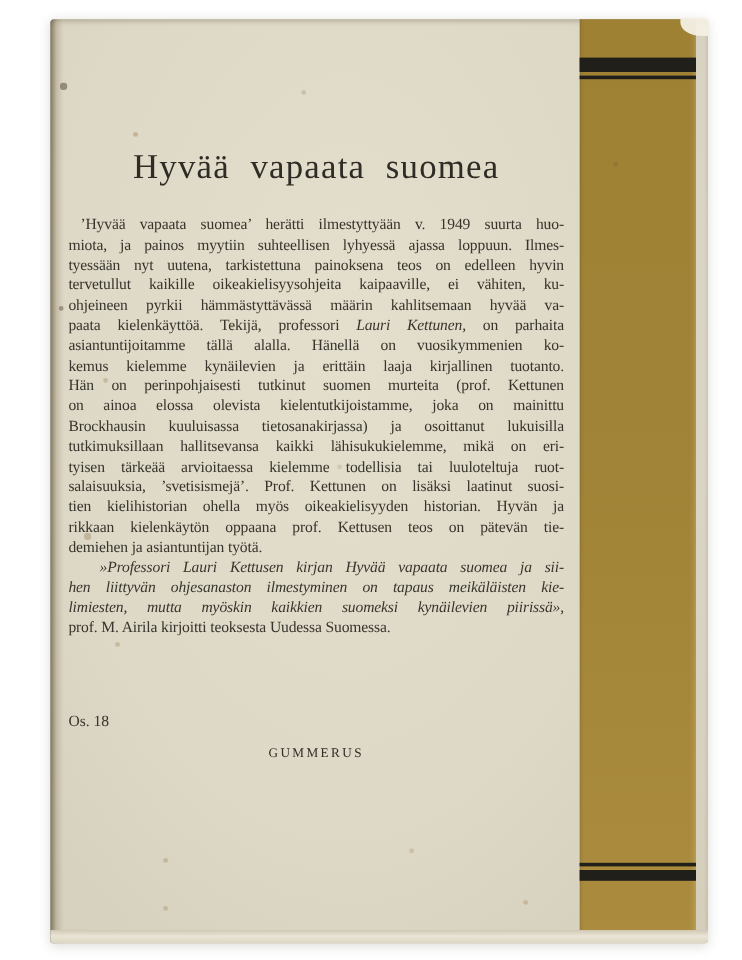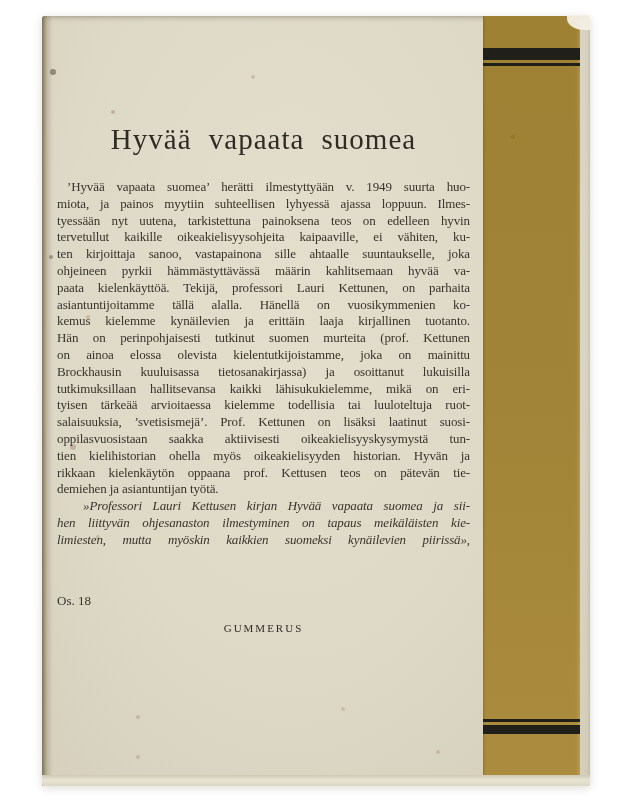--- a/index.html
+++ b/index.html
@@ -62,21 +62,21 @@
     letter-spacing:-0.12px;
   }
   .line{
     text-align:justify;text-align-last:justify;
     white-space:nowrap;height:16.8px;
   }
   .line.first{text-indent:10px;}
   .line.para-end{text-align-last:left;}
   .line.italic{font-style:italic;}
   .line.q-first{text-indent:26px;}
-  .em-inline{}
+  .em-inline{font-style:italic;}
   .edition-code{
     position:absolute;left:15px;top:577px;width:413px;
     text-align:left;padding-right:16px;box-sizing:border-box;
     font-size:13px;color:#37342b;
   }
   .publisher{
     position:absolute;left:15px;top:606px;width:413px;
     text-align:center;font-size:11px;letter-spacing:2px;color:#2f2d26;
   }
 </style>
@@ -96,35 +96,34 @@
   <div class="bottom-edge"></div>
   <div class="speck"></div>
 
   <div class="book-title">Hyvää vapaata suomea</div>
 
   <div class="textcol">
     <div class="line first">’Hyvää vapaata suomea’ herätti ilmestyttyään v. 1949 suurta huo-</div>
     <div class="line">miota, ja painos myytiin suhteellisen lyhyessä ajassa loppuun. Ilmes-</div>
     <div class="line">tyessään nyt uutena, tarkistettuna painoksena teos on edelleen hyvin</div>
     <div class="line">tervetullut kaikille oikeakielisyysohjeita kaipaaville, ei vähiten, ku-</div>
-    <div class="line">ten kirjoittaja sanoo, vastapainona sille ahtaalle suuntaukselle, joka</div>
     <div class="line">ohjeineen pyrkii hämmästyttävässä määrin kahlitsemaan hyvää va-</div>
     <div class="line"><span>paata kielenkäyttöä. Tekijä, professori </span><span class="em-inline">Lauri Kettunen,</span><span> on parhaita</span></div>
     <div class="line">asiantuntijoitamme tällä alalla. Hänellä on vuosikymmenien ko-</div>
     <div class="line">kemus kielemme kynäilevien ja erittäin laaja kirjallinen tuotanto.</div>
     <div class="line">Hän on perinpohjaisesti tutkinut suomen murteita (prof. Kettunen</div>
     <div class="line">on ainoa elossa olevista kielentutkijoistamme, joka on mainittu</div>
     <div class="line">Brockhausin kuuluisassa tietosanakirjassa) ja osoittanut lukuisilla</div>
     <div class="line">tutkimuksillaan hallitsevansa kaikki lähisukukielemme, mikä on eri-</div>
     <div class="line">tyisen tärkeää arvioitaessa kielemme todellisia tai luuloteltuja ruot-</div>
     <div class="line">salaisuuksia, ’svetisismejä’. Prof. Kettunen on lisäksi laatinut suosi-</div>
-    <div class="line">oppilasvuosistaan saakka aktiivisesti oikeakielisyyskysymystä tun-</div>
     <div class="line">tien kielihistorian ohella myös oikeakielisyyden historian. Hyvän ja</div>
     <div class="line">rikkaan kielenkäytön oppaana prof. Kettusen teos on pätevän tie-</div>
     <div class="line para-end">demiehen ja asiantuntijan työtä.</div>
     <div class="line italic q-first">»Professori Lauri Kettusen kirjan Hyvää vapaata suomea ja sii-</div>
     <div class="line italic">hen liittyvän ohjesanaston ilmestyminen on tapaus meikäläisten kie-</div>
     <div class="line italic">limiesten, mutta myöskin kaikkien suomeksi kynäilevien piirissä»,</div>
+    <div class="line para-end">prof. M. Airila kirjoitti teoksesta Uudessa Suomessa.</div>
   </div>
 
   <div class="edition-code">Os. 18</div>
   <div class="publisher">GUMMERUS</div>
 </div>
 
 </body></html>

